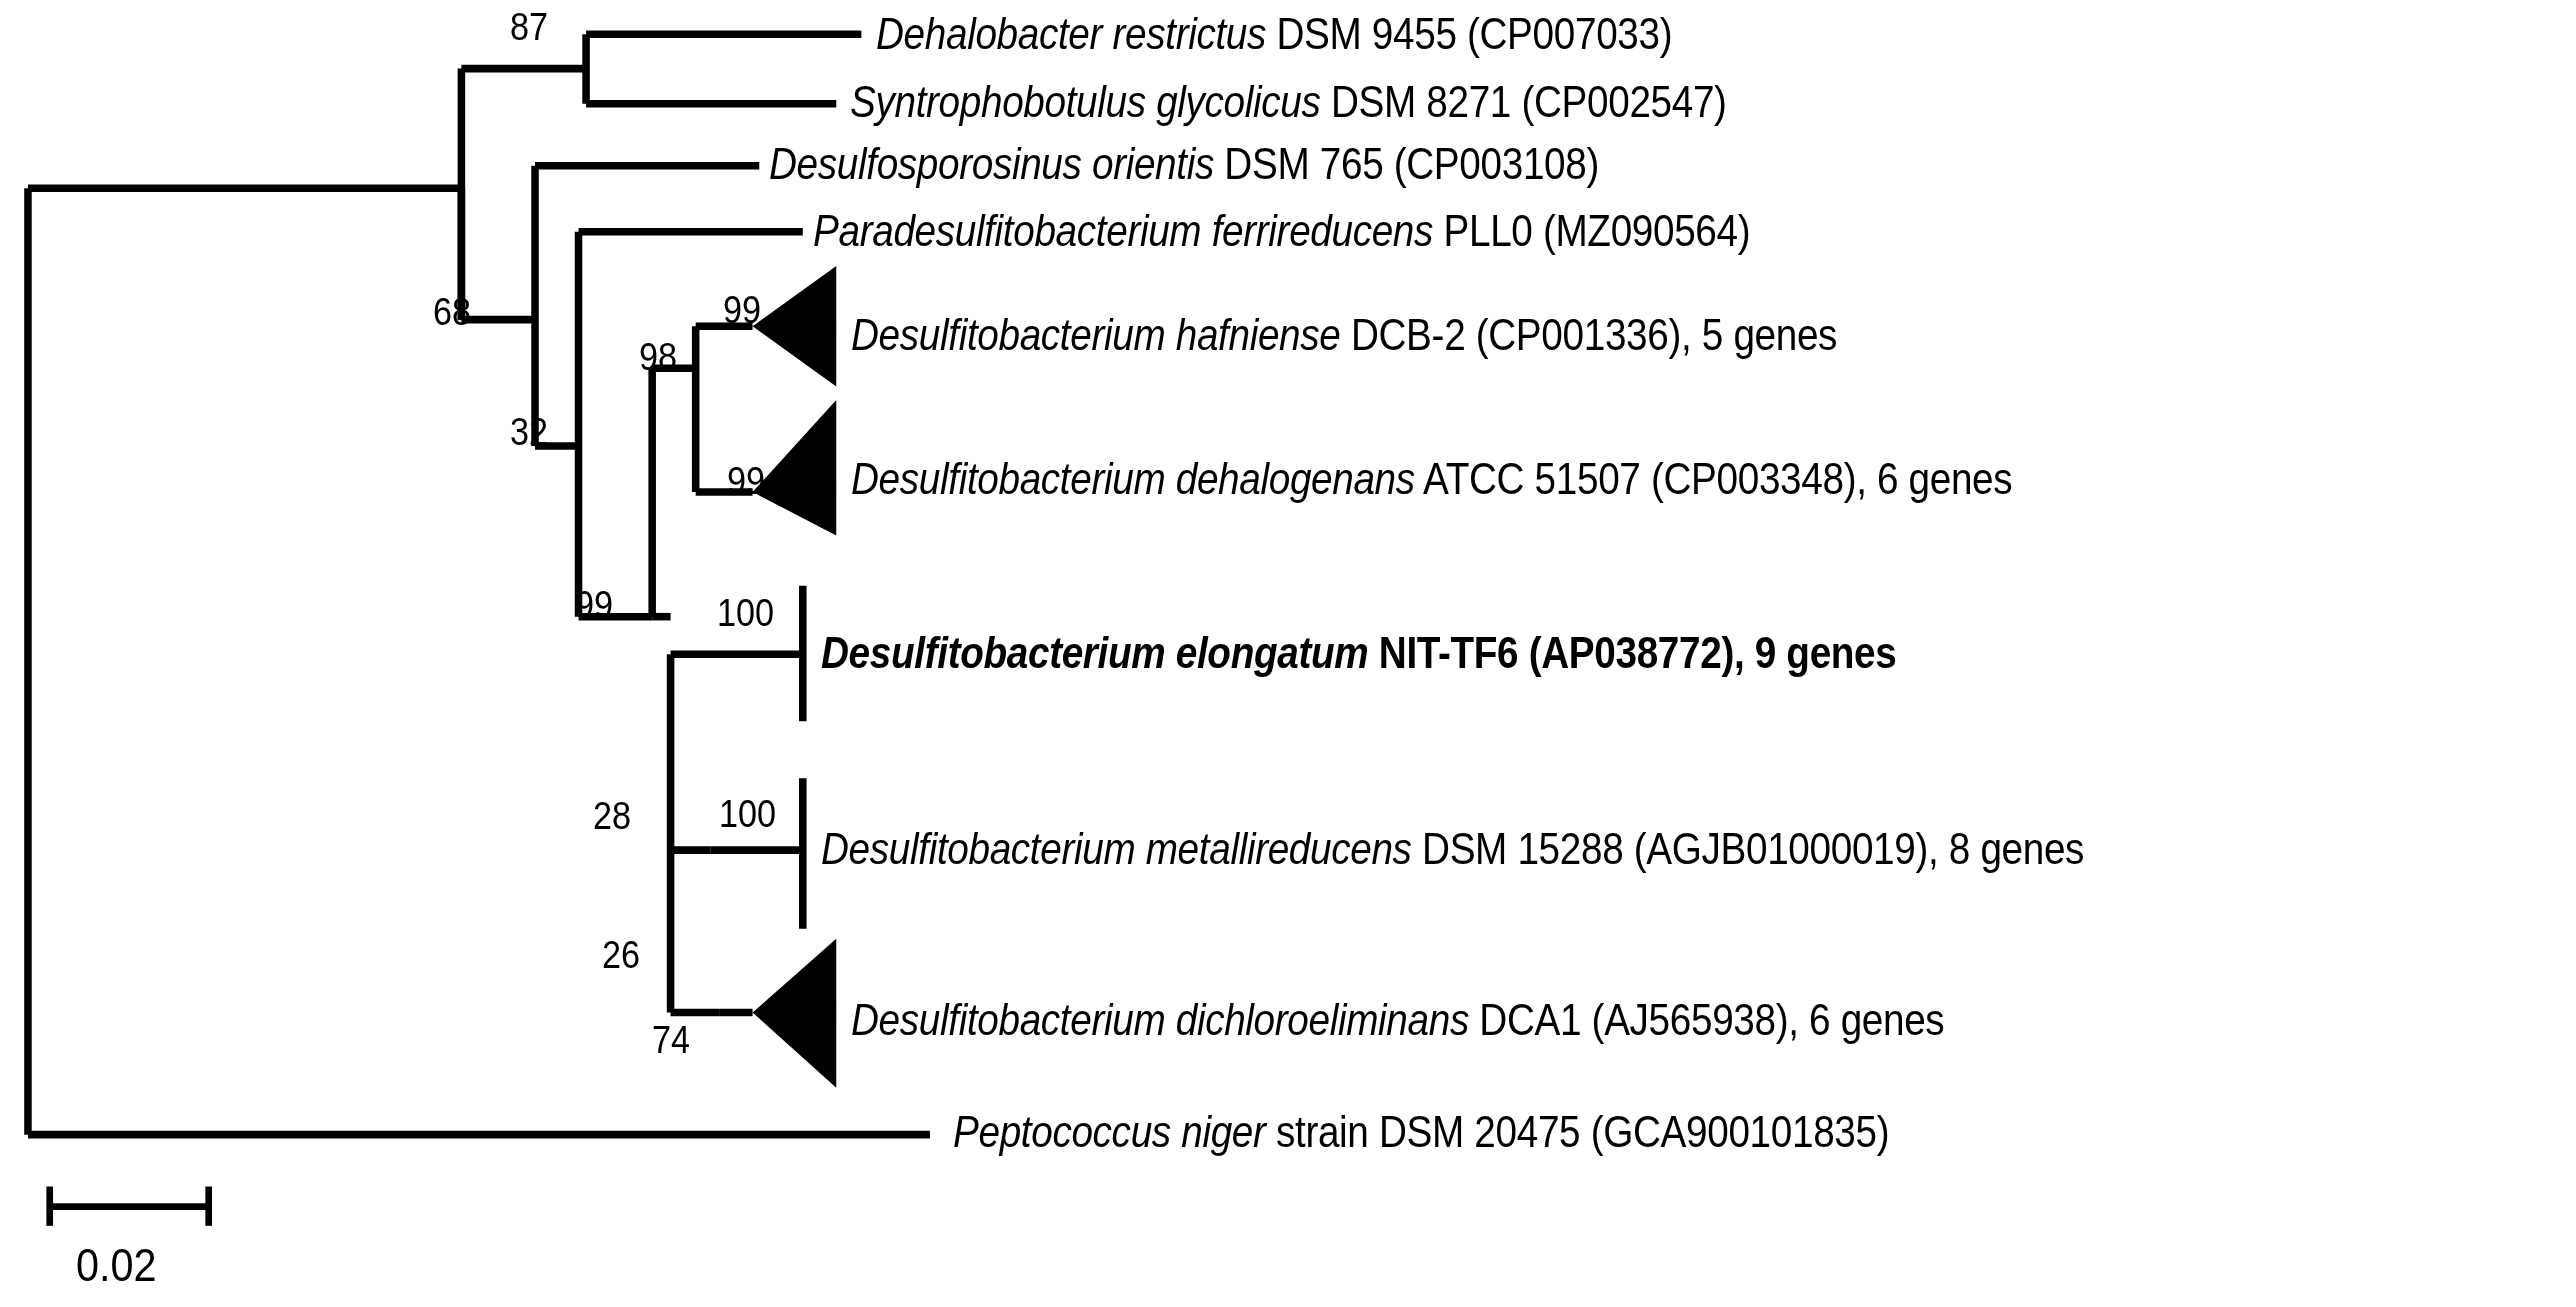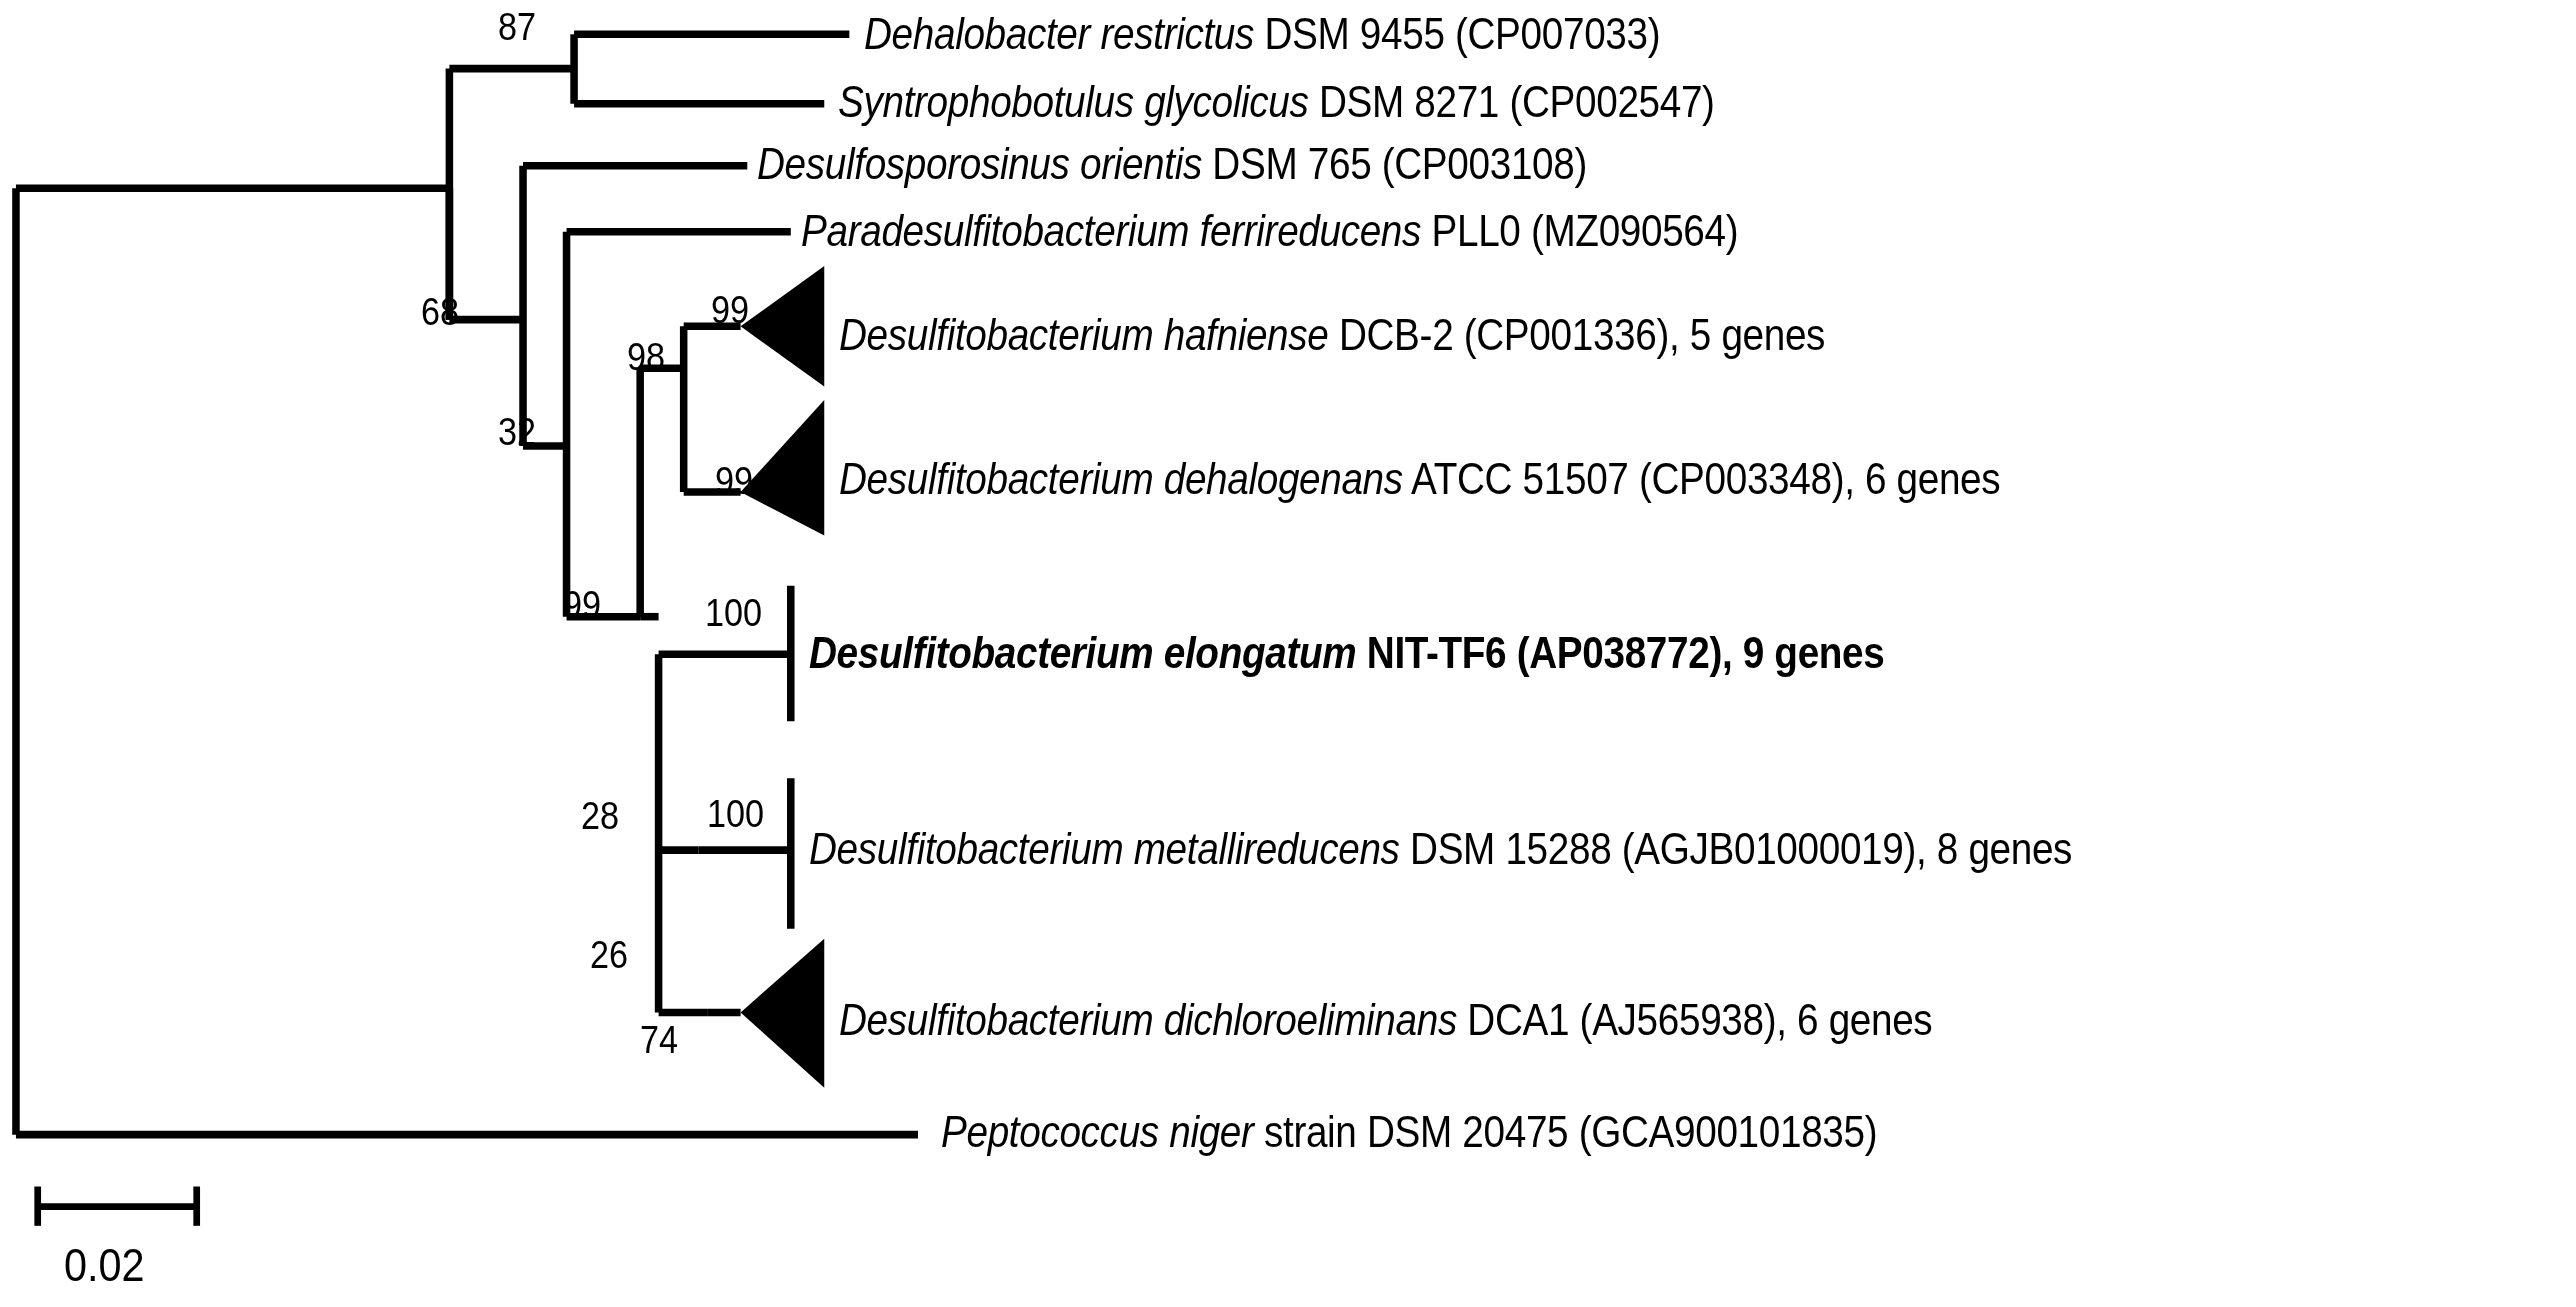--- a/index.html
+++ b/index.html
@@ -11,21 +11,21 @@
     width: 2576px;
     height: 1307px;
     font-family: "Liberation Sans", sans-serif;
     color: #000000;
     overflow: hidden;
     position: relative;
   }
 
   #tree-figure {
     position: absolute;
-    left: 4px; top: 0;
+    left: 16px; top: 0;
     width: 2315px;
     height: 1307px;
   }
 
   
   #tree-svg {
     position: absolute;
     left: 0; top: 0;
     width: 2576px;
     height: 1307px;

